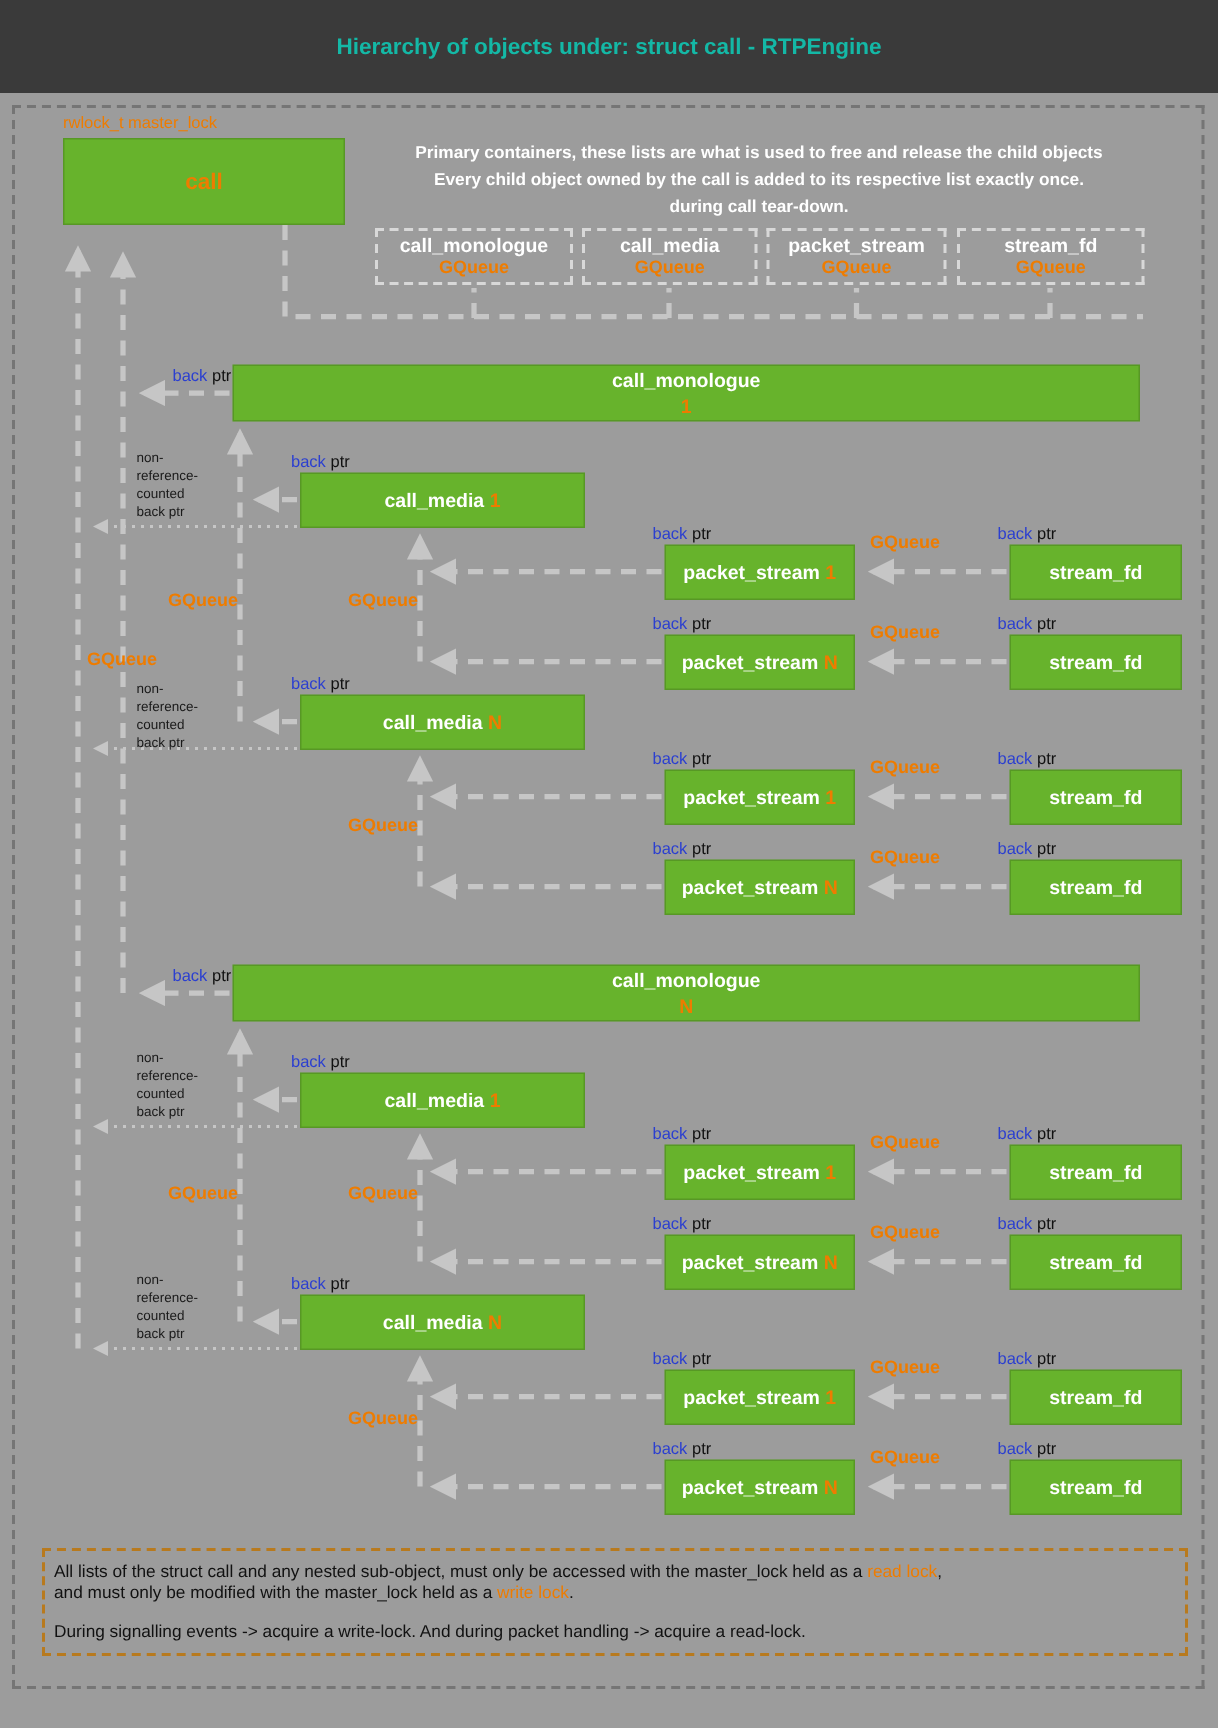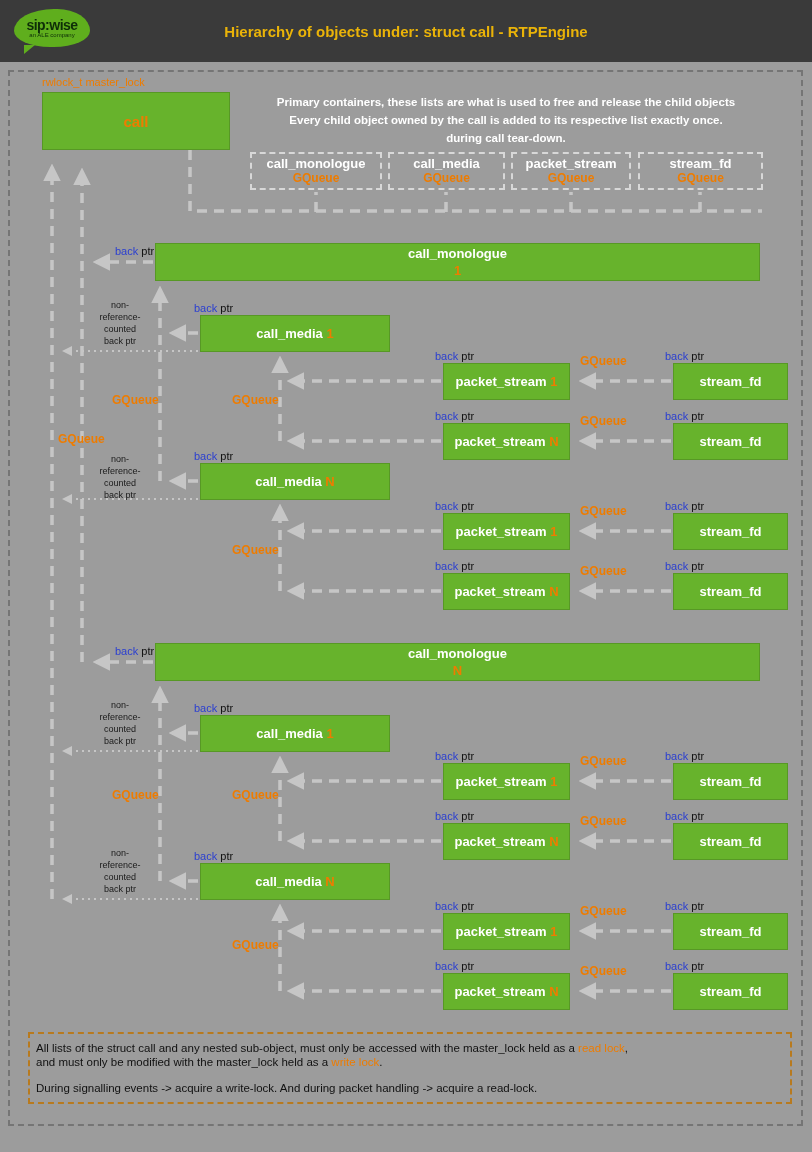--- a/index.html
+++ b/index.html
@@ -10,21 +10,21 @@
     --bg:#9c9c9c;
     --headerbg:#3a3a3a;
   }
   *{box-sizing:border-box;}
   html,body{margin:0;padding:0;}
   body{font-family:"Liberation Sans",sans-serif;background:var(--bg);}
   .page{position:relative;width:812px;height:1152px;background:var(--bg);overflow:hidden;}
 
   
   .header{position:absolute;left:0;top:0;width:812px;height:62px;background:var(--headerbg);}
-  .title{position:absolute;left:0;right:0;top:23px;text-align:center;color:#eab308;
+  .title{position:absolute;left:0;right:0;top:23px;text-align:center;color:#14b8a6;
          font-weight:bold;font-size:15px;white-space:nowrap;}
   .logo{position:absolute;left:14px;top:7px;width:84px;height:50px;}
   .logo-blob{position:absolute;left:0;top:2px;width:76px;height:38px;background:#5fae1d;
              border-radius:55% 45% 50% 50% / 60% 60% 45% 45%;
              display:flex;flex-direction:column;align-items:center;justify-content:center;}
   .logo-tail{position:absolute;left:10px;top:38px;width:0;height:0;
              border-left:11px solid #5fae1d;border-bottom:9px solid transparent;}
   .logo-brand{font-size:14px;font-weight:bold;color:#0e2e08;letter-spacing:-0.5px;line-height:14px;}
   .logo-tag{font-size:6px;color:#0e2e08;line-height:7px;}
 
@@ -48,21 +48,21 @@
   .qbox{position:absolute;top:152px;height:38px;border:2px dashed #d8d8d8;
         display:flex;flex-direction:column;align-items:center;justify-content:center;line-height:15px;}
   .qname{color:#ffffff;font-weight:bold;font-size:13px;}
   .qtype{color:var(--orange);font-weight:bold;font-size:12px;}
 
   
   .bp{position:absolute;font-size:11px;white-space:nowrap;}
   .bp .b{color:var(--blue);}
   .bp .p{color:#111111;}
   .gq{position:absolute;font-size:12px;font-weight:bold;color:var(--orange);white-space:nowrap;}
-  .nr{position:absolute;width:58px;text-align:center;font-size:9px;line-height:12px;color:#1a1a1a;}
+  .nr{position:absolute;width:58px;font-size:9px;line-height:12px;color:#1a1a1a;}
   .master{position:absolute;left:42px;top:76px;font-size:11px;color:var(--orange);white-space:nowrap;}
 
   .intro{position:absolute;left:236px;top:93px;width:540px;text-align:center;color:#ffffff;
          font-weight:bold;font-size:11.5px;line-height:18px;}
   .intro div{white-space:nowrap;}
 
   
   .fbox{position:absolute;left:28px;top:1032px;width:764px;height:72px;border:2px dashed #b87a1e;
         padding:7px 6px;font-size:11.5px;line-height:14px;color:#111111;}
   .fbox .fl{white-space:nowrap;}
@@ -71,27 +71,20 @@
   .fbox .f3{margin-top:12px;}
 
   .caption{position:absolute;left:12px;top:1134px;font-size:11px;color:#1c1c1c;white-space:nowrap;}
 </style>
 </head>
 <body>
 
 <div class="page">
 
   <div class="header">
-    <div class="logo">
-      <div class="logo-blob">
-        <div class="logo-brand">sip:wise</div>
-        <div class="logo-tag">an ALE company</div>
-      </div>
-      <div class="logo-tail"></div>
-    </div>
     <div class="title">Hierarchy of objects under: struct call - RTPEngine</div>
   </div>
 
   <div class="panel"></div>
 
   <svg class="wires" width="812" height="1152">
     <defs>
       <marker id="arr" viewBox="0 0 10 10" refX="8" refY="5" markerWidth="5" markerHeight="5" orient="auto">
         <path d="M0 0 L10 5 L0 10 z" fill="#c6c6c6"></path>
       </marker>

